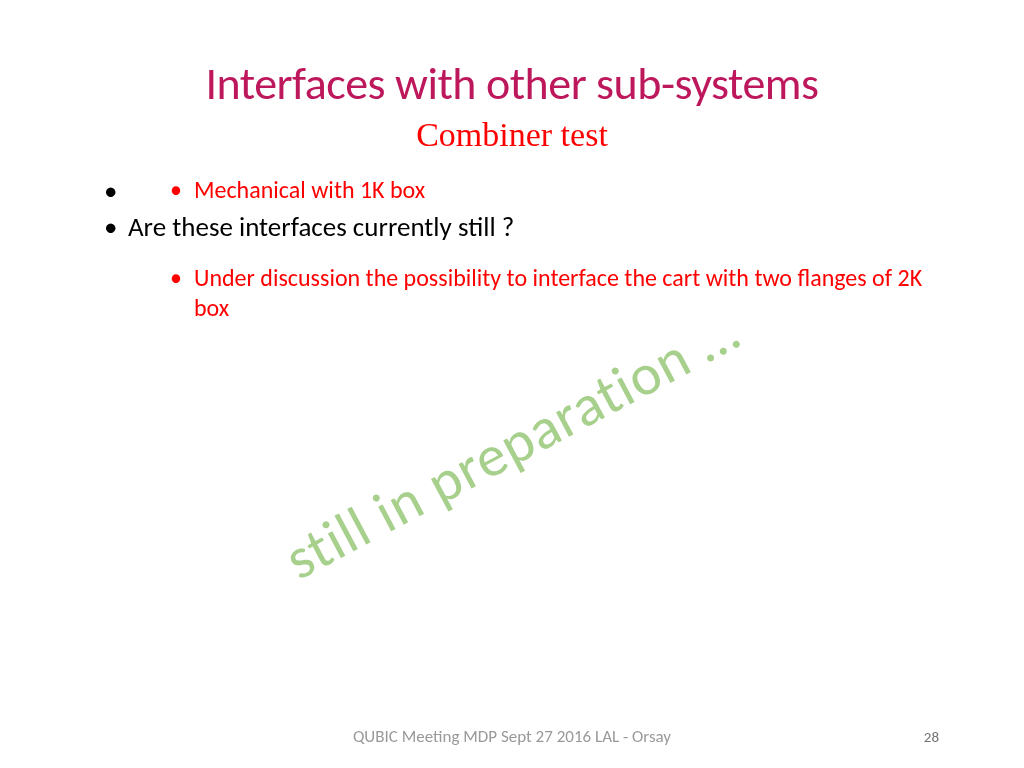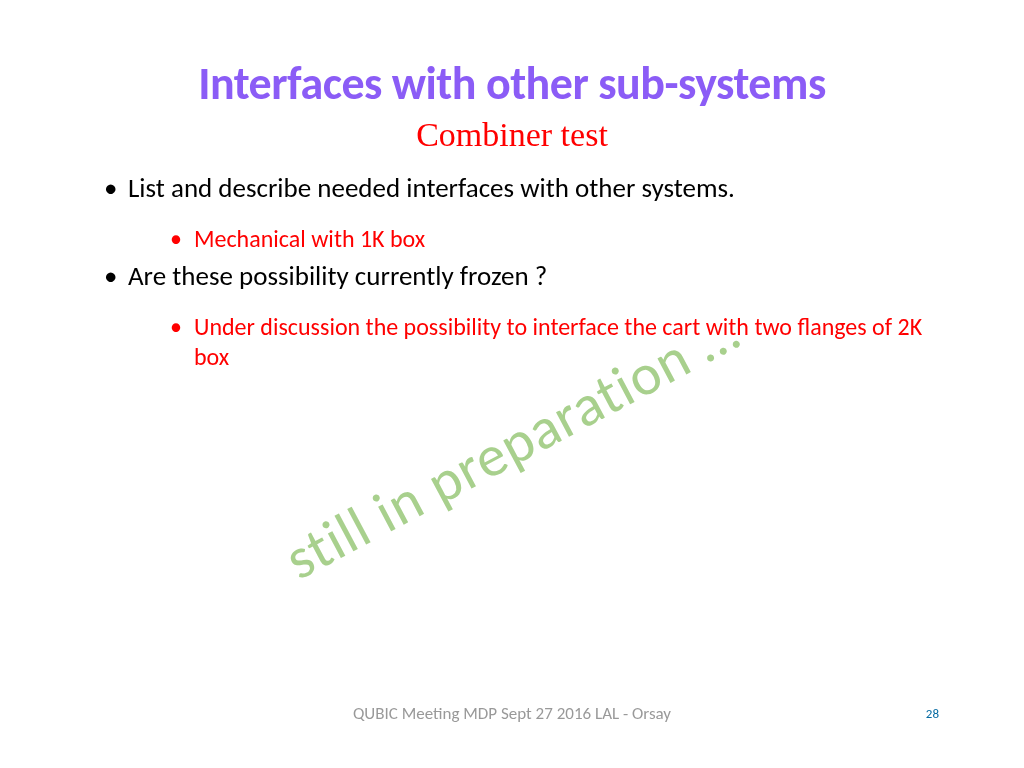--- a/index.html
+++ b/index.html
@@ -16,22 +16,22 @@
       overflow: hidden;
     }
     .slide {
       width: 100%;
       height: 100%;
       padding: 55px 80px 40px 80px;
       position: relative;
     }
     .title {
       font-size: 46px;
-      font-weight: 700;
-      color: #8b5cf6;
+      font-weight: 400;
+      color: #be185d;
       text-align: center;
       margin-bottom: 5px;
       letter-spacing: -0.5px;
     }
     .subtitle {
       font-size: 34px;
       font-weight: 400;
       color: #ff0000;
       text-align: center;
       margin-bottom: 18px;
@@ -87,56 +87,55 @@
       transform: translate(-50%, -50%) rotate(-28deg);
       font-size: 58px;
       color: #a8d08d;
       font-weight: 400;
       white-space: nowrap;
       pointer-events: none;
       letter-spacing: 1px;
     }
     .footer {
       position: absolute;
-      bottom: 44px;
+      bottom: 21px;
       left: 0;
       width: 100%;
       display: flex;
       justify-content: center;
       align-items: center;
       padding: 0 52px;
     }
     .footer-text {
       font-size: 17px;
       color: #999999;
     }
     .page-number {
       position: absolute;
       right: 85px;
-      font-size: 13px;
-      color: #0369a1;
+      font-size: 15px;
+      color: #737373;
     }
   </style>
 </head>
 <body>
 
 <div class="slide">
   <h1 class="title">Interfaces with other sub-systems</h1>
   <h2 class="subtitle">Combiner test</h2>
 
   <div class="content">
     <ul class="bullet-l1">
       <li class="bullet-l1-item">
-        <span>List and describe needed interfaces with other systems.</span>
         <ul class="bullet-l2">
           <li class="bullet-l2-item">Mechanical with 1K box</li>
         </ul>
       </li>
       <li class="bullet-l1-item">
-        <span>Are these possibility currently frozen ?</span>
+        <span>Are these interfaces currently still ?</span>
         <ul class="bullet-l2">
           <li class="bullet-l2-item">Under discussion the possibility to interface the cart with two flanges of 2K box</li>
         </ul>
       </li>
     </ul>
   </div>
 
   <div class="watermark">still in preparation …</div>
 
   <div class="footer">

